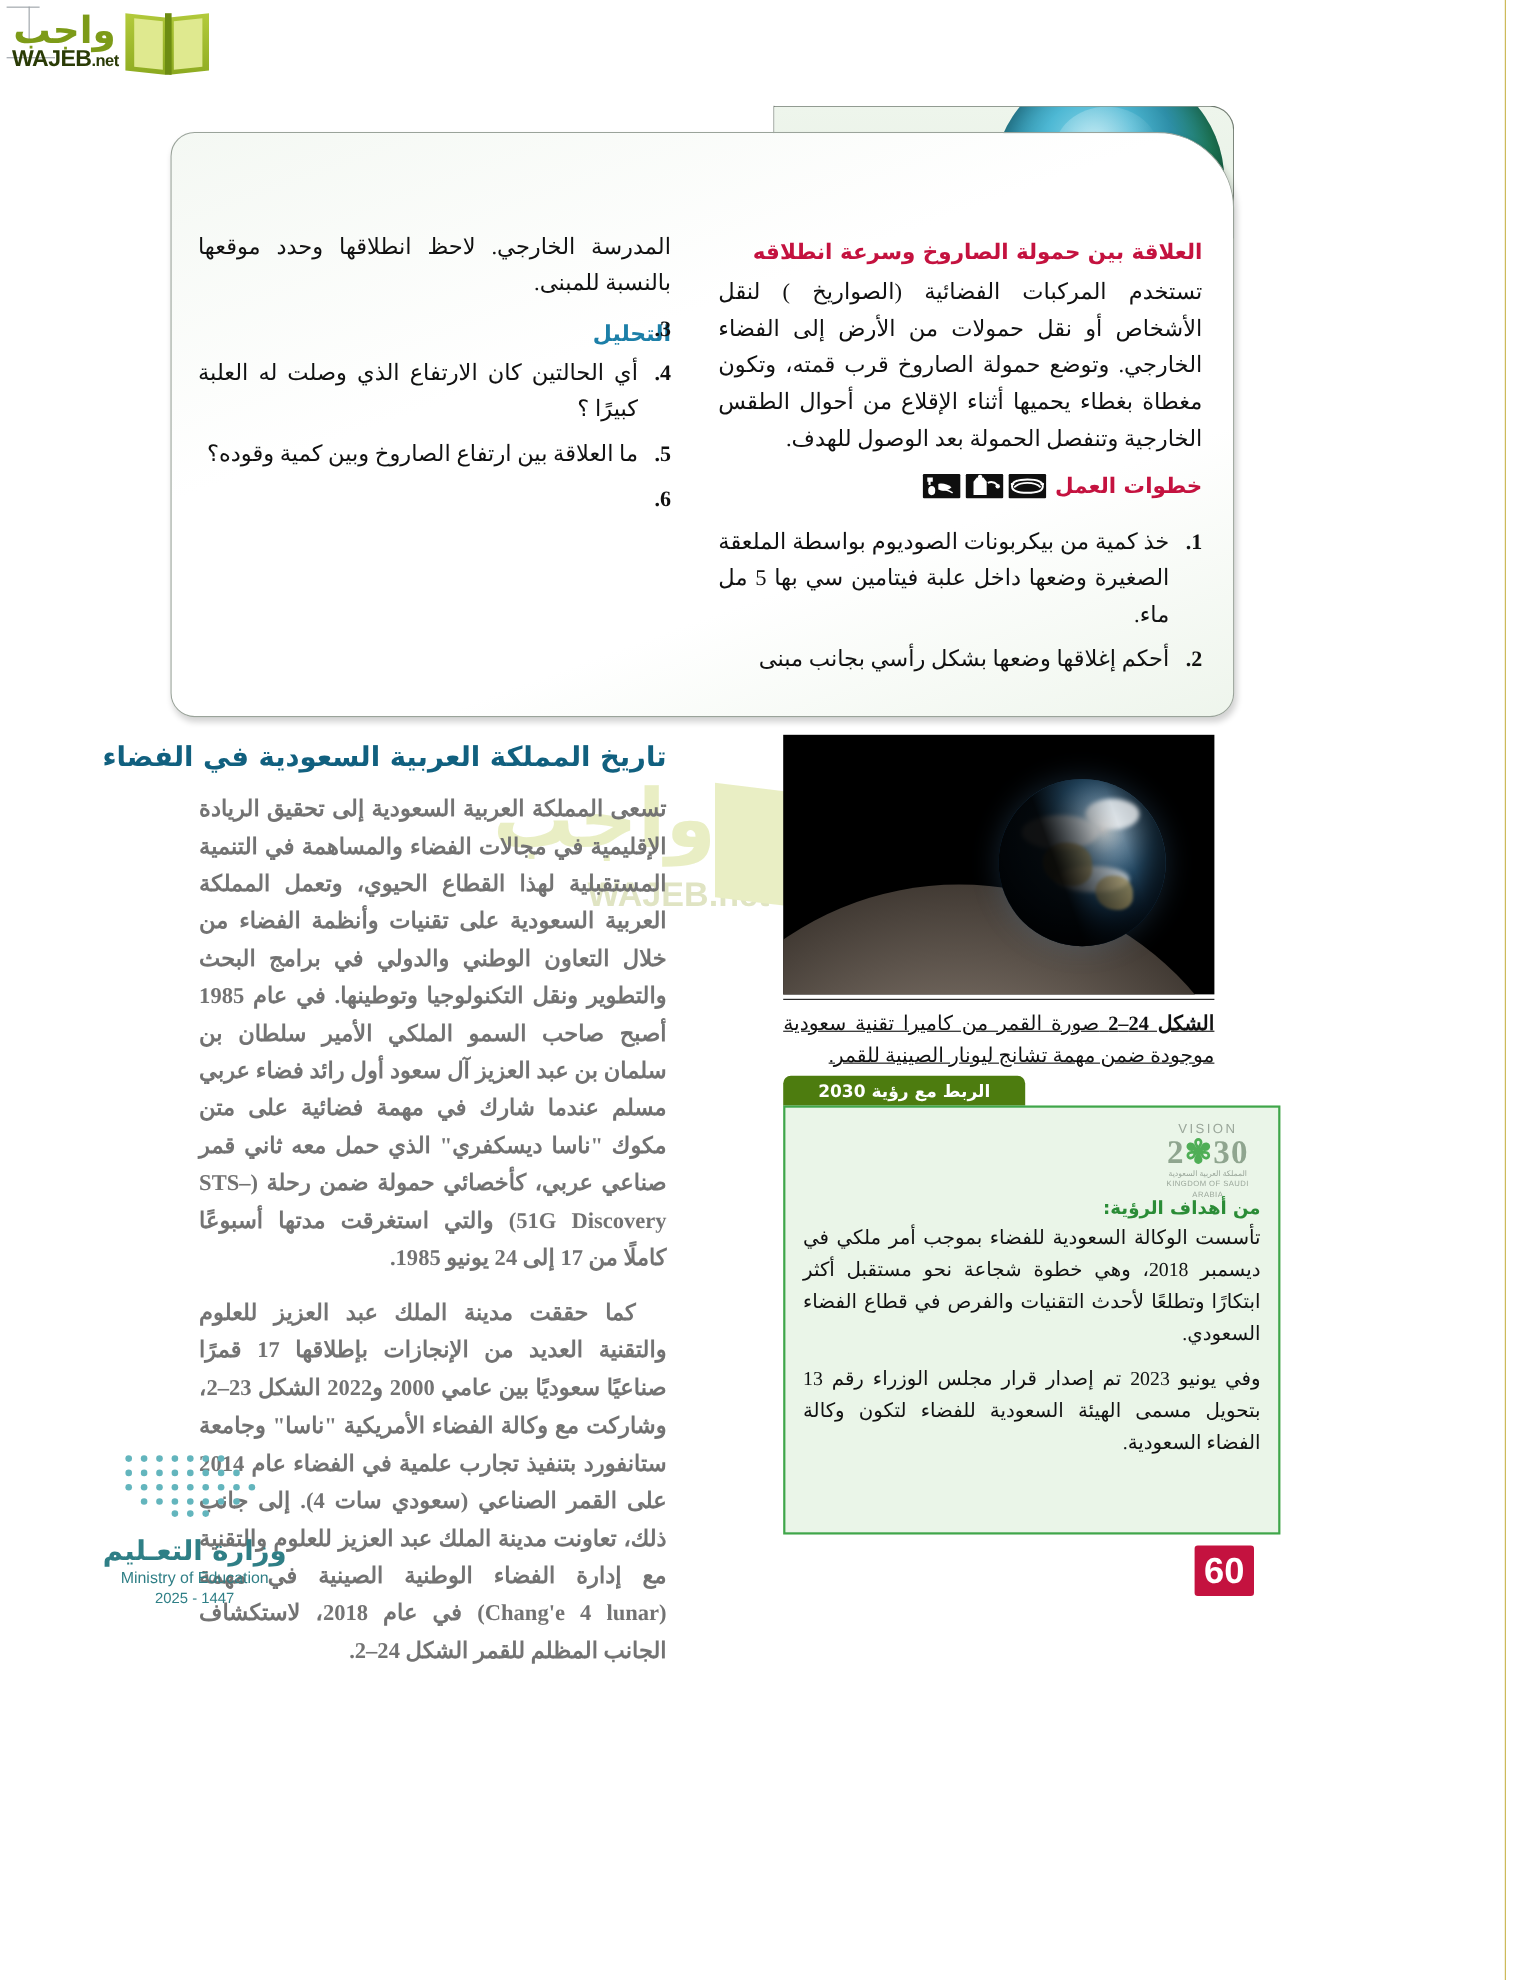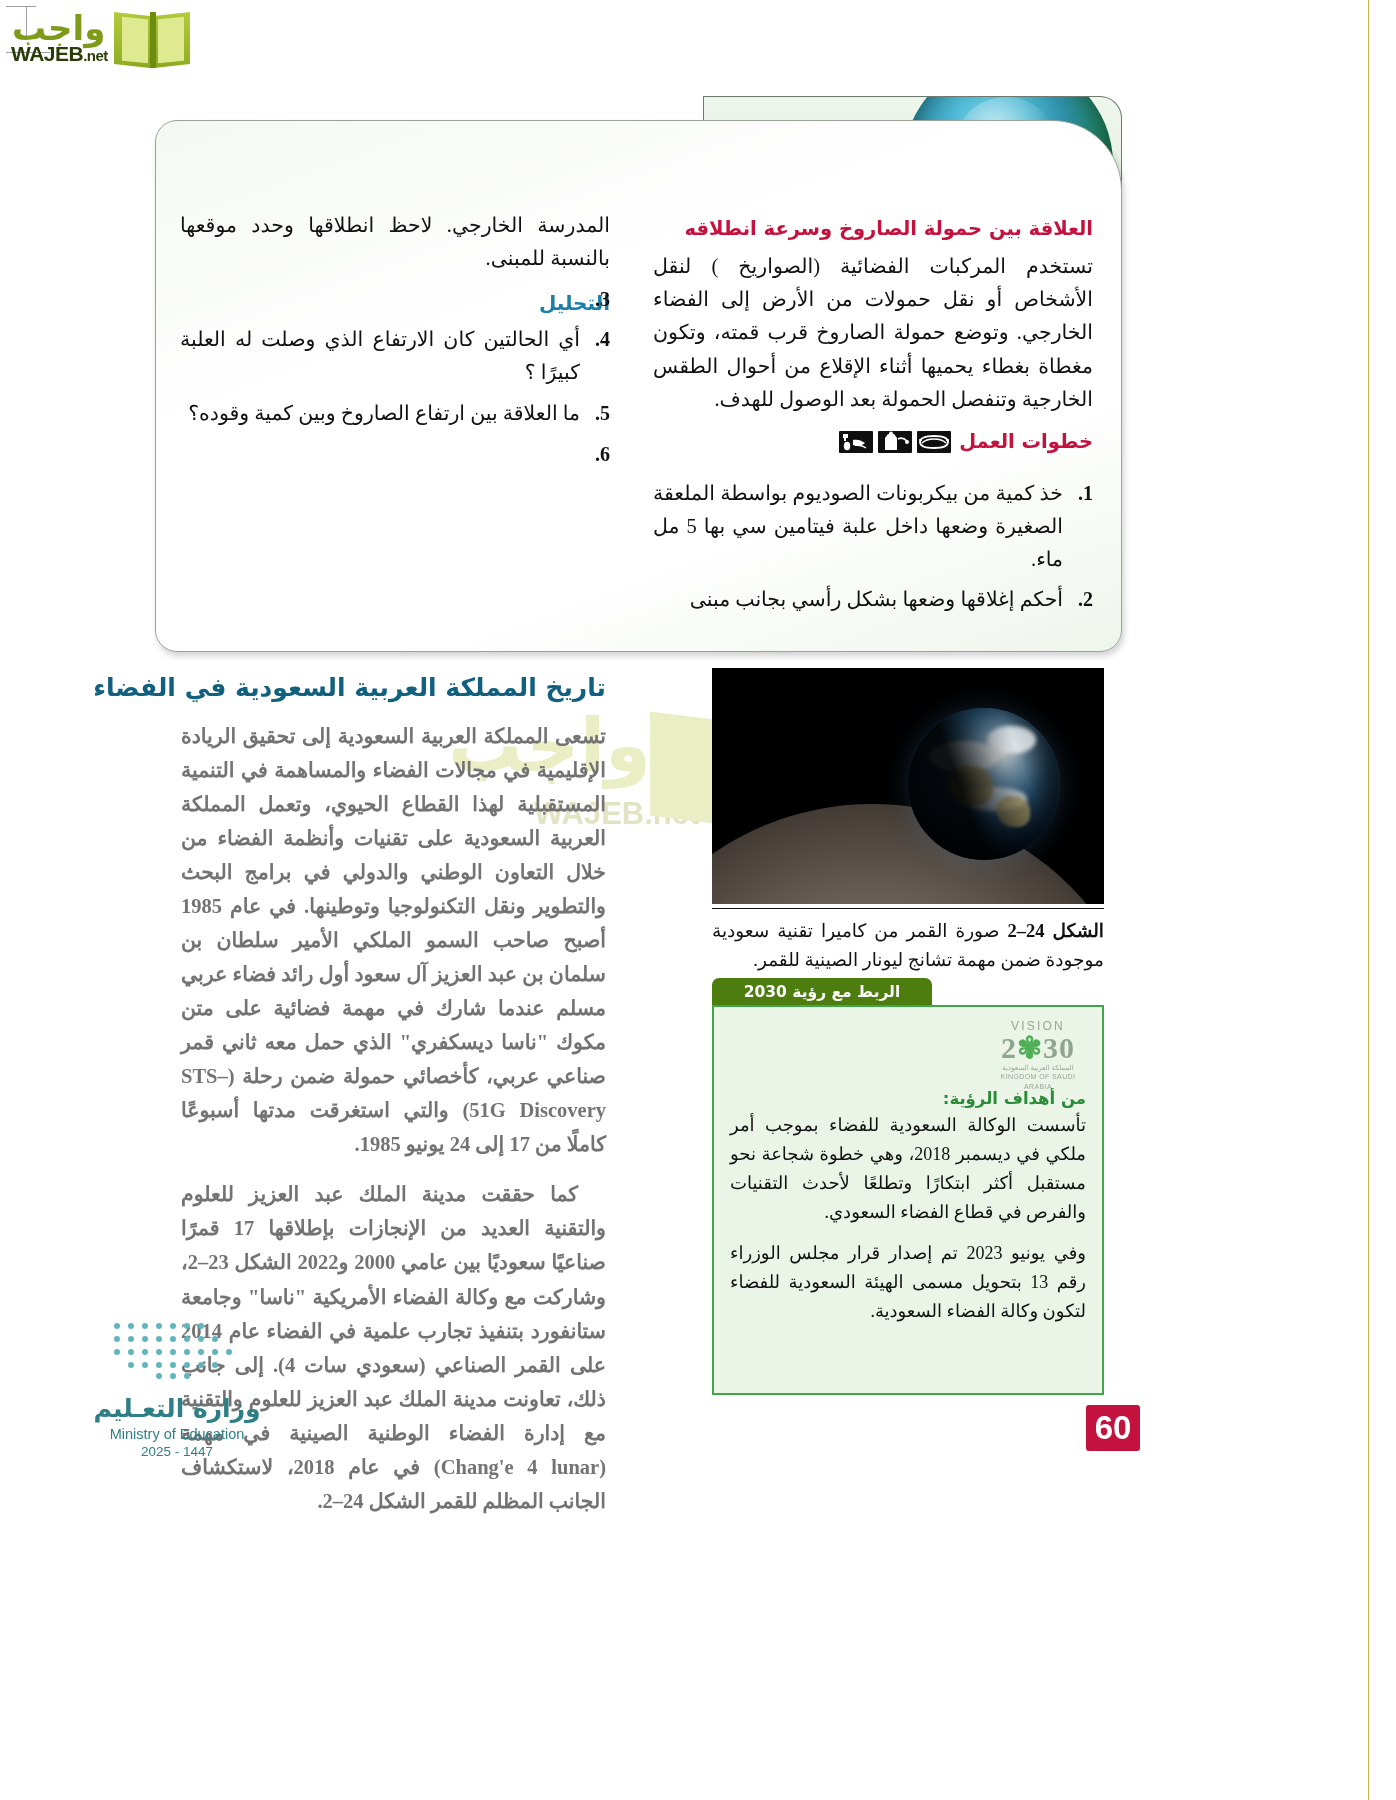--- a/index.html
+++ b/index.html
@@ -312,29 +312,30 @@
     left: 712px;
     top: 908px;
     width: 392px;
     direction: rtl;
     text-align: justify;
     font-size: 18.5px;
     line-height: 1.55;
     color: #111;
     padding-top: 8px;
     border-top: 1.6px solid #111;
+    text-decoration: underline;
   }
   .fig-caption b { font-weight: 700; }
 
   
   .vision-box {
     position: absolute;
     left: 712px;
     top: 1005px;
-    width: 392px;
+    width: 452px;
     height: 390px;
     background: #eaf5e8;
     border: 2px solid #3fa64a;
     box-sizing: border-box;
     direction: rtl;
     padding-left: 48px;
   }
   .vision-tab {
     position: absolute;
     left: 712px;

